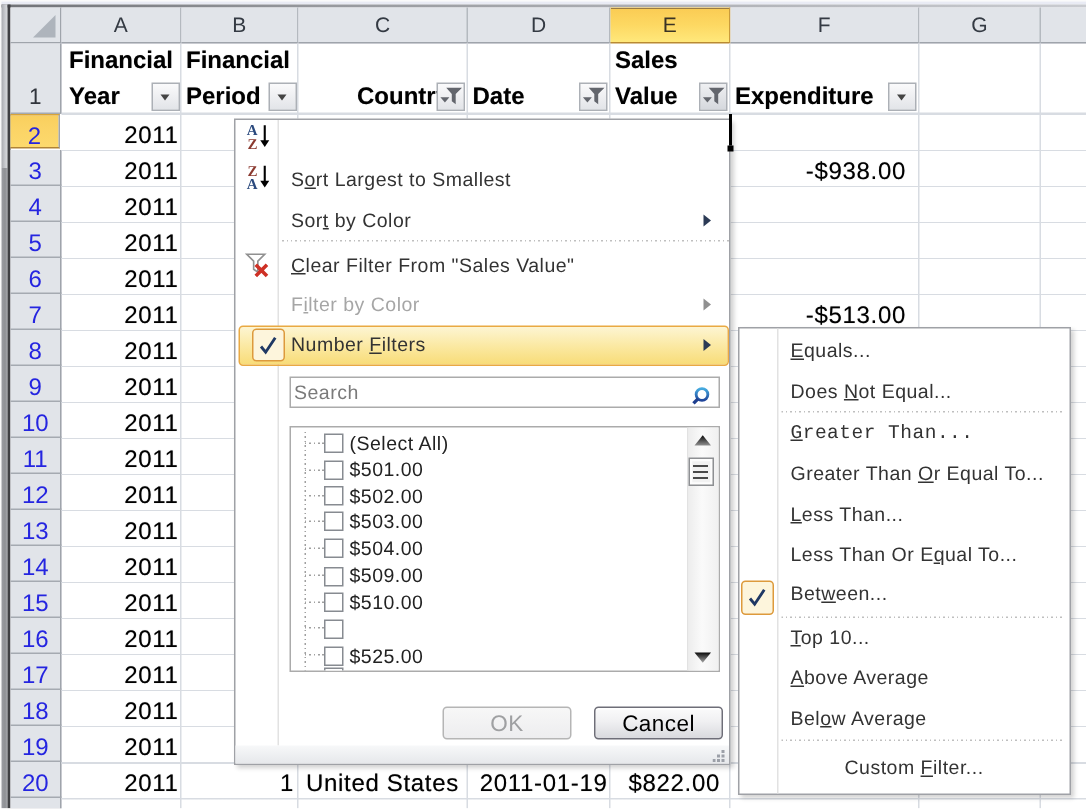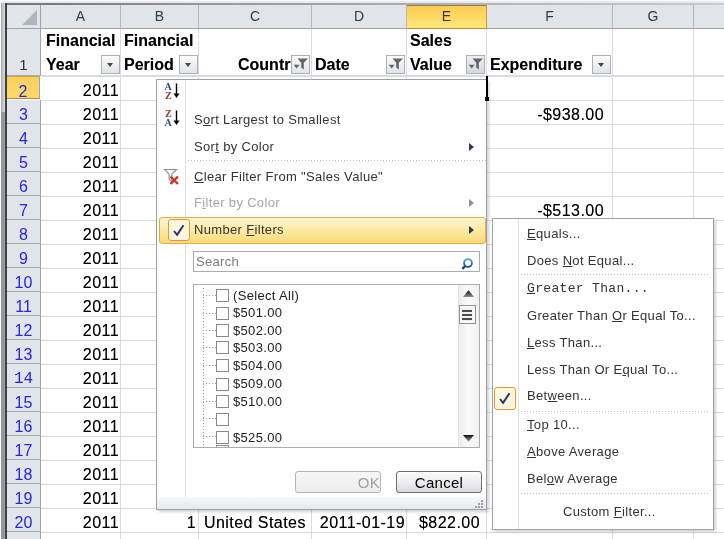--- a/index.html
+++ b/index.html
@@ -47,21 +47,21 @@
 <div class="rowh" style="top:124px;height:23px;line-height:30px;">4</div>
 <div class="rowh" style="top:148px;height:23px;line-height:30px;">5</div>
 <div class="rowh" style="top:172px;height:23px;line-height:30px;">6</div>
 <div class="rowh" style="top:196px;height:23px;line-height:30px;">7</div>
 <div class="rowh" style="top:220px;height:23px;line-height:30px;">8</div>
 <div class="rowh" style="top:244px;height:23px;line-height:30px;">9</div>
 <div class="rowh" style="top:268px;height:23px;line-height:30px;">10</div>
 <div class="rowh" style="top:292px;height:23px;line-height:30px;">11</div>
 <div class="rowh" style="top:316px;height:23px;line-height:30px;">12</div>
 <div class="rowh" style="top:340px;height:23px;line-height:30px;">13</div>
-<div class="rowh" style="top:364px;height:23px;line-height:30px;font-family:Liberation Mono, monospace;">14</div>
+<div class="rowh" style="top:364px;height:23px;line-height:30px;">14</div>
 <div class="rowh" style="top:388px;height:23px;line-height:30px;">15</div>
 <div class="rowh" style="top:412px;height:23px;line-height:30px;">16</div>
 <div class="rowh" style="top:436px;height:23px;line-height:30px;">17</div>
 <div class="rowh" style="top:460px;height:23px;line-height:30px;">18</div>
 <div class="rowh" style="top:484px;height:23px;line-height:30px;">19</div>
 <div class="rowh" style="top:508px;height:23px;line-height:30px;">20</div>
 <div class="rowh" style="top:532px;height:7px;"></div>
 
 <div class="ab" style="left:41px;top:76px;width:683px;height:457px;background:repeating-linear-gradient(180deg,#D8DCE2 0 1px,transparent 1px 24px);"></div>
 <div class="ab" style="left:41px;top:75px;width:683px;height:1px;background:#D8DCE2;"></div>
@@ -236,21 +236,21 @@
               <stop offset="0" stop-color="#0A0A0A"></stop>
               <stop offset="1" stop-color="#A8A8A8"></stop>
             </linearGradient>
           </defs>
           <path d="M1 1h11L6.5 7.8z" fill="url(#da)"></path>
         </svg>
     <div class="ab" style="left:0px;top:20px;width:15px;height:17px;background:#F2F2F2;border:1px solid #8E9093;box-shadow:inset 0 0 0 1.5px #FDFDFD;"></div>
     <div class="ab" style="left:3px;top:25px;width:10px;height:10px;background-image:repeating-linear-gradient(180deg,#4A4A4A 0 1.6px,transparent 1.6px 4px);"></div>
   </div>
 
-  <div class="ab" style="left:138px;top:391px;width:86px;height:22px;background:linear-gradient(180deg,#F7F7F7,#EDEDEF);border:1px solid #B5B5B5;border-radius:3px;box-sizing:border-box;color:#9FA0A2;font-size:15px;text-align:right;line-height:21px;letter-spacing:0.3px;">OK</div>
+  <div class="ab" style="left:138px;top:391px;width:86px;height:22px;background:linear-gradient(180deg,#F7F7F7,#EDEDEF);border:1px solid #B5B5B5;border-radius:3px;box-sizing:border-box;color:#9FA0A2;font-size:15px;text-align:center;line-height:21px;letter-spacing:0.3px;">OK</div>
   <div class="ab" style="left:239px;top:391px;width:86px;height:22px;background:linear-gradient(180deg,#FBFBFB 0,#F0F0F2 45%,#D9DADE 100%);border:1px solid #6E6E78;box-shadow:inset 0 1px 0 #fff;border-radius:3px;box-sizing:border-box;color:#000;font-size:15px;text-align:center;line-height:21px;letter-spacing:0.3px;">Cancel</div>
 
   <div class="ab" style="left:0;top:417px;width:329px;height:12px;background:linear-gradient(180deg,#F7F8F9,#E6E8EB);"></div>
   <svg class="ab" style="left:318px;top:420px;" width="9" height="8" viewBox="0 0 9 8">
         <g fill="#9CA0A8">
           <rect x="6" y="0" width="2" height="2"></rect>
           <rect x="6" y="3" width="2" height="2"></rect>
           <rect x="3" y="3" width="2" height="2"></rect>
           <rect x="6" y="6" width="2" height="2"></rect>
           <rect x="3" y="6" width="2" height="2"></rect>

